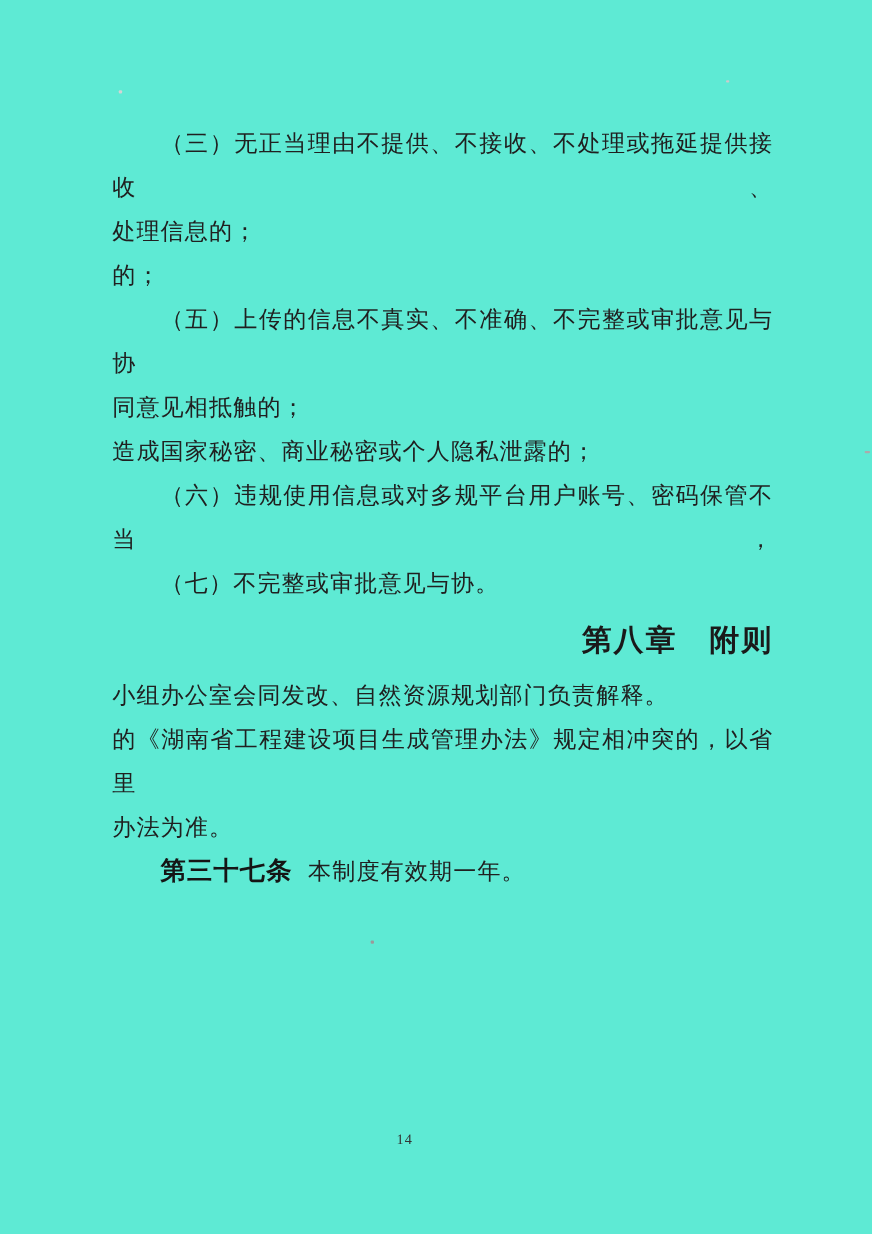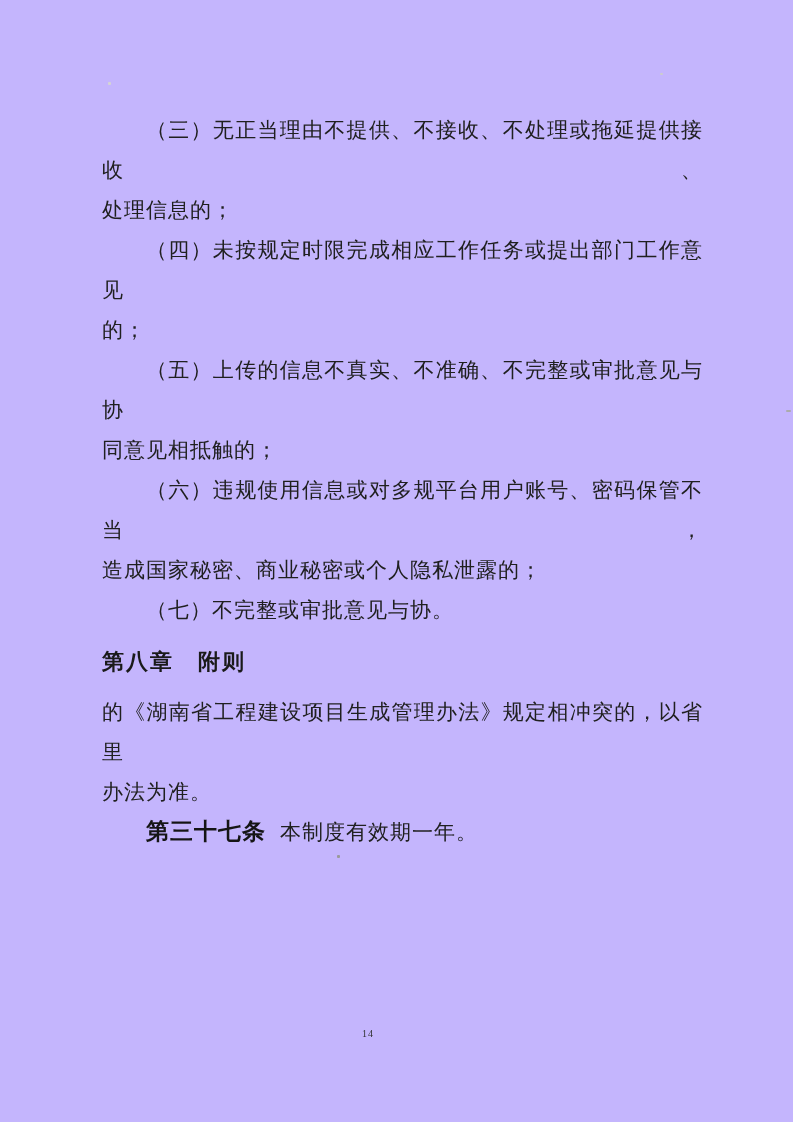--- a/index.html
+++ b/index.html
@@ -4,21 +4,21 @@
 <style>
   html, body {
     margin: 0;
     padding: 0;
     background: #ffffff;
   }
   .page {
     position: relative;
     width: 793px;
     height: 1122px;
-    background: #c4b5fd;
+    background: #5eead4;
     overflow: hidden;
     font-family: "Liberation Serif", "DejaVu Serif", serif;
     color: #202020;
   }
   .content {
     position: absolute;
     left: 102px;
     top: 110px;
     width: 601px;
   }
@@ -32,42 +32,42 @@
   .line.indent {
     text-indent: 44px;
   }
   .line.fill {
     text-align: justify;
     text-align-last: justify;
     text-justify: inter-character;
   }
   .line.heading {
     font-weight: bold;
-    font-size: 22px;
+    font-size: 27px;
     letter-spacing: 2px;
-    text-align: left;
+    text-align: right;
     text-indent: 0;
     margin-top: 12px;
     margin-bottom: 10px;
     font-family: "Liberation Sans", "DejaVu Sans", sans-serif;
     color: #1a1a1a;
   }
   .art-num {
     font-weight: bold;
     font-size: 23px;
     margin-right: 14px;
     color: #151515;
   }
   .page-number {
     position: absolute;
     left: 356px;
     top: 1028px;
     width: 24px;
     text-align: center;
-    font-size: 10px;
+    font-size: 13px;
     letter-spacing: 1px;
     color: #333333;
     font-family: "Liberation Serif", "DejaVu Serif", serif;
   }
   
   .speck {
     position: absolute;
     background: #c9c9c9;
     border-radius: 1px;
   }
@@ -84,33 +84,33 @@
   <span class="speck speck-a"></span>
   <span class="speck speck-b"></span>
   <span class="speck speck-c"></span>
   <span class="speck speck-d"></span>
 
   <div class="content">
 
     <div class="line indent fill">（三）无正当理由不提供、不接收、不处理或拖延提供接收、</div>
     <div class="line">处理信息的；</div>
 
-    <div class="line indent fill">（四）未按规定时限完成相应工作任务或提出部门工作意见</div>
     <div class="line">的；</div>
 
     <div class="line indent fill">（五）上传的信息不真实、不准确、不完整或审批意见与协</div>
     <div class="line">同意见相抵触的；</div>
 
+    <div class="line">造成国家秘密、商业秘密或个人隐私泄露的；</div>
     <div class="line indent fill">（六）违规使用信息或对多规平台用户账号、密码保管不当，</div>
-    <div class="line">造成国家秘密、商业秘密或个人隐私泄露的；</div>
 
     <div class="line indent">（七）不完整或审批意见与协。</div>
 
     <div class="line heading">第八章　附则</div>
 
+    <div class="line">小组办公室会同发改、自然资源规划部门负责解释。</div>
 
     <div class="line fill">的《湖南省工程建设项目生成管理办法》规定相冲突的，以省里</div>
     <div class="line">办法为准。</div>
 
     <div class="line indent">
       <span class="art-num">第三十七条</span><span>本制度有效期一年。</span>
     </div>
 
   </div>
 

